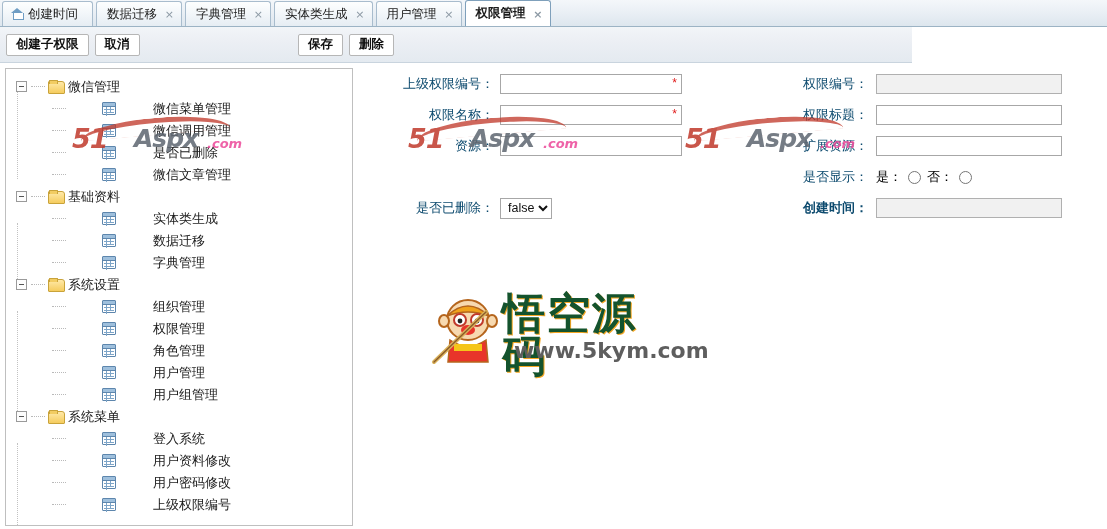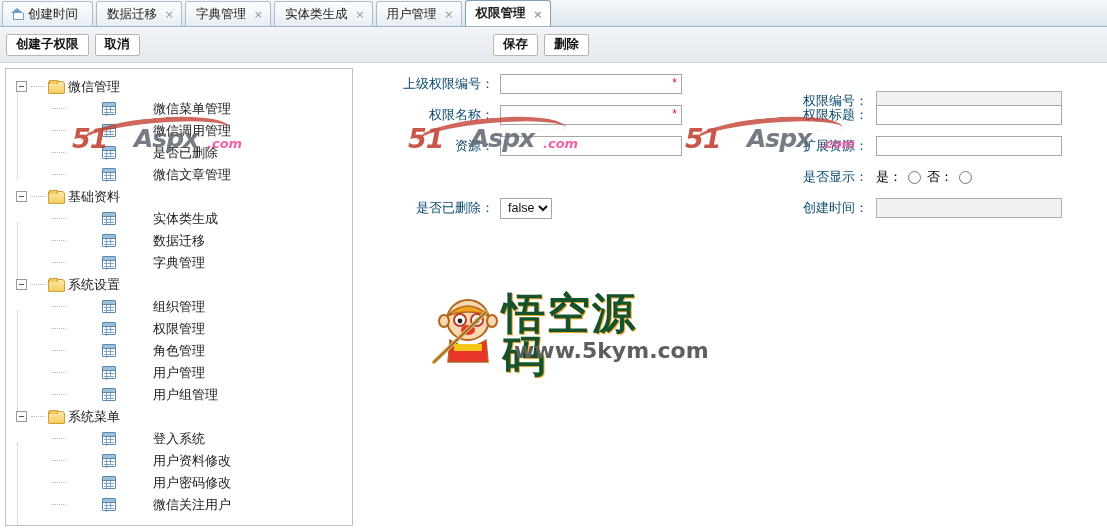--- a/index.html
+++ b/index.html
@@ -77,21 +77,21 @@
     position: absolute; left: 2px; top: 5px;
     width: 9px; height: 6px;
     border: 1px solid #6f9dc4;
     border-top: none;
     background: #ffffff;
   }
 
   
   #toolbar {
     position: absolute; left: 0; top: 27px;
-    width: 1107px; height: 36px;
+    width: 912px; height: 36px;
     background: linear-gradient(to bottom, #f2f5f8 0%, #eceff4 40%, #e4eaf0 100%);
     border-bottom: 1px solid #c9d4de;
     display: flex;
     align-items: center;
     padding: 0 6px;
   }
   .tb-left { display: flex; gap: 6px; }
   .tb-right { display: flex; gap: 6px; margin-left: auto; margin-right: 512px; }
   .tbtn {
     min-width: 38px;
@@ -561,21 +561,21 @@
         <span class="grid-icon">
             <i></i>
           </span>
         <span class="label">用户密码修改</span>
       </div>
       <div class="tnode lvl2">
         <span class="dots-h"></span>
         <span class="grid-icon">
             <i></i>
           </span>
-        <span class="label">微信关注用户</span>
+        <span class="label">上级权限编号</span>
       </div>
 
     </div>
   </div>
 
   <div id="formpanel">
 
     <div class="frow" style="left:8px; top:9px;">
       <span class="flabel" style="width:126px;">上级权限编号：</span>
       <span style="position:relative; margin-left:6px;">
@@ -599,21 +599,21 @@
 
 
     <div class="frow" style="left:8px; top:133px;">
       <span class="flabel" style="width:126px;">是否已删除：</span>
       <select class="fsel" style="width:52px; margin-left:6px;">
         <option>false</option>
         <option>true</option>
       </select>
     </div>
 
-    <div class="frow" style="left:388px; top:9px;margin-top:17px;">
+    <div class="frow" style="left:388px; top:9px;">
       <span class="flabel" style="width:120px;">权限编号：</span>
       <input class="fin ro" style="width: 186px; margin-left: 8px;" readonly="" value="">
     </div>
 
     <div class="frow" style="left:388px; top:40px;">
       <span class="flabel" style="width:120px;">权限标题：</span>
       <input class="fin" style="width: 186px; margin-left: 8px;" value="">
     </div>
 
     <div class="frow" style="left:388px; top:71px;">
@@ -625,21 +625,21 @@
       <span class="flabel" style="width:120px;">是否显示：</span>
       <span class="radiowrap" style="margin-left:8px;">
         <span>是：</span>
         <input type="radio" name="isvisible" style="">
         <span>否：</span>
         <input type="radio" name="isvisible" style="">
       </span>
     </div>
 
     <div class="frow" style="left:388px; top:133px;">
-      <span class="flabel" style="width:120px;">创建时间：</span>
+      <span class="flabel" style="width:120px;font-weight:bold;">创建时间：</span>
       <input class="fin ro" style="width: 186px; margin-left: 8px;" readonly="" value="">
     </div>
 
   </div>
 
   <div class="wm wm51" style="left:72px; top:55px; width:200px;">
     <span class="w-swoosh"></span>
     <span class="w-51">51</span>
     <span class="w-aspx">Aspx</span>
     <span class="w-com">.com</span>

